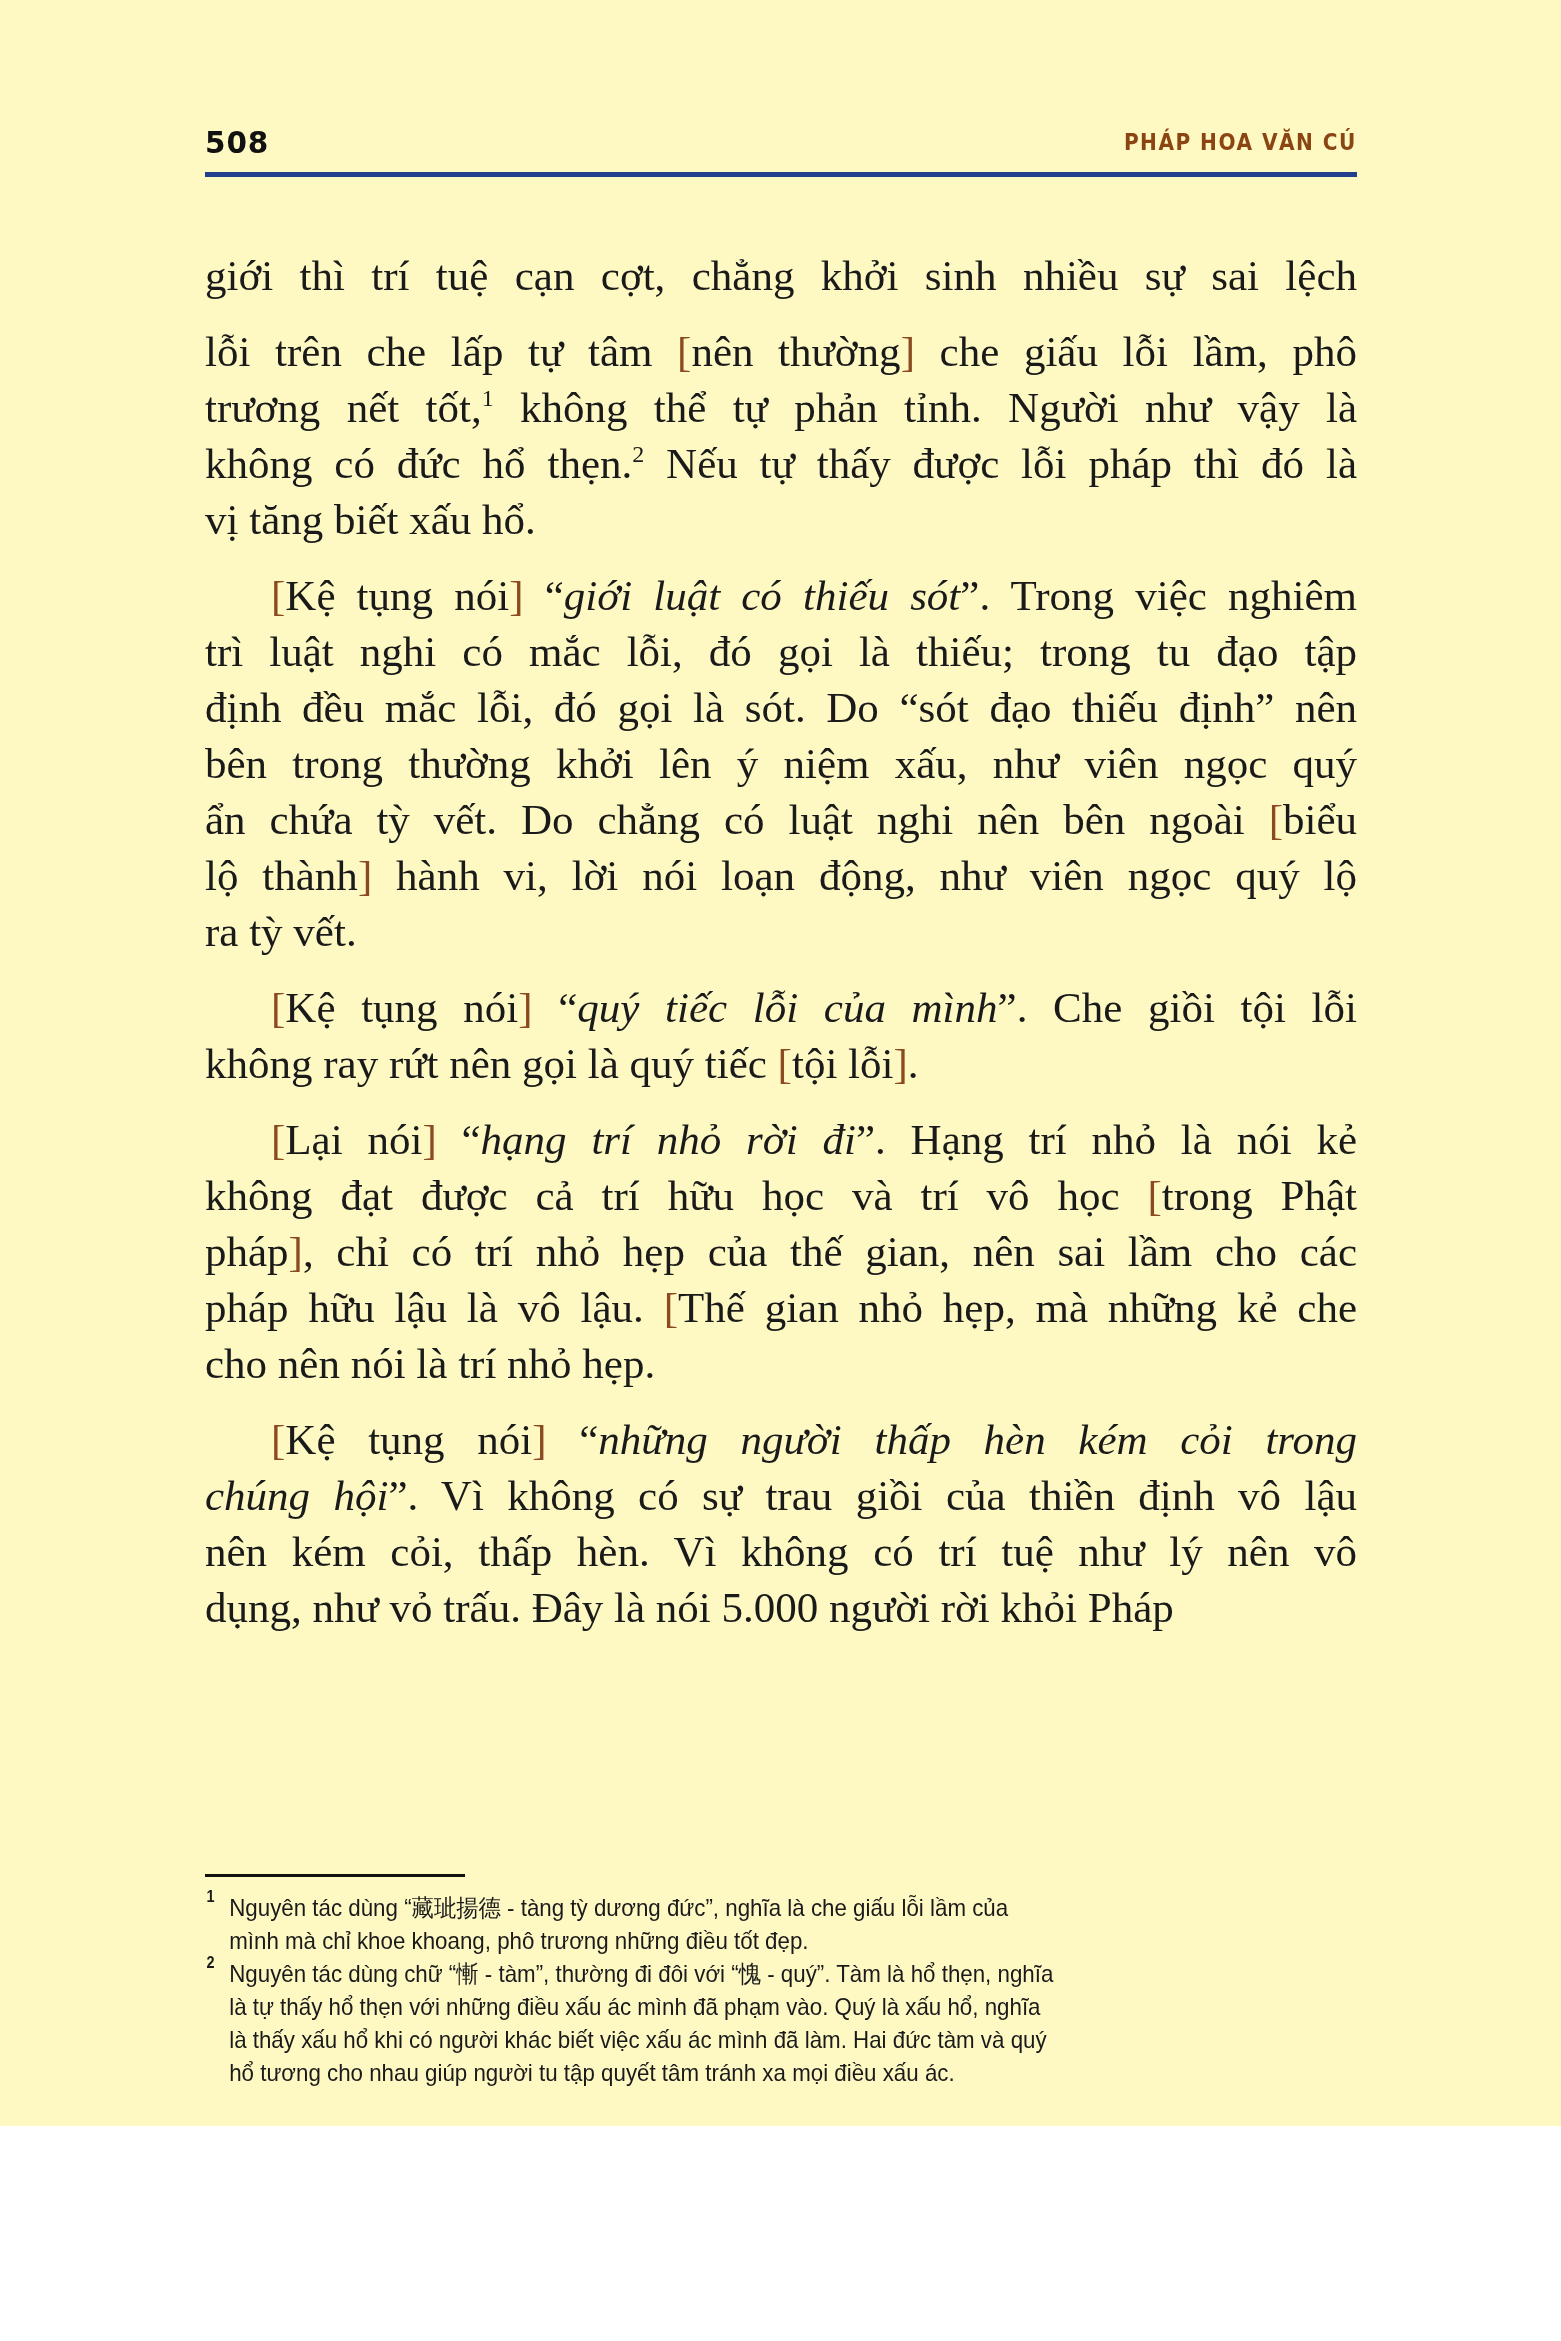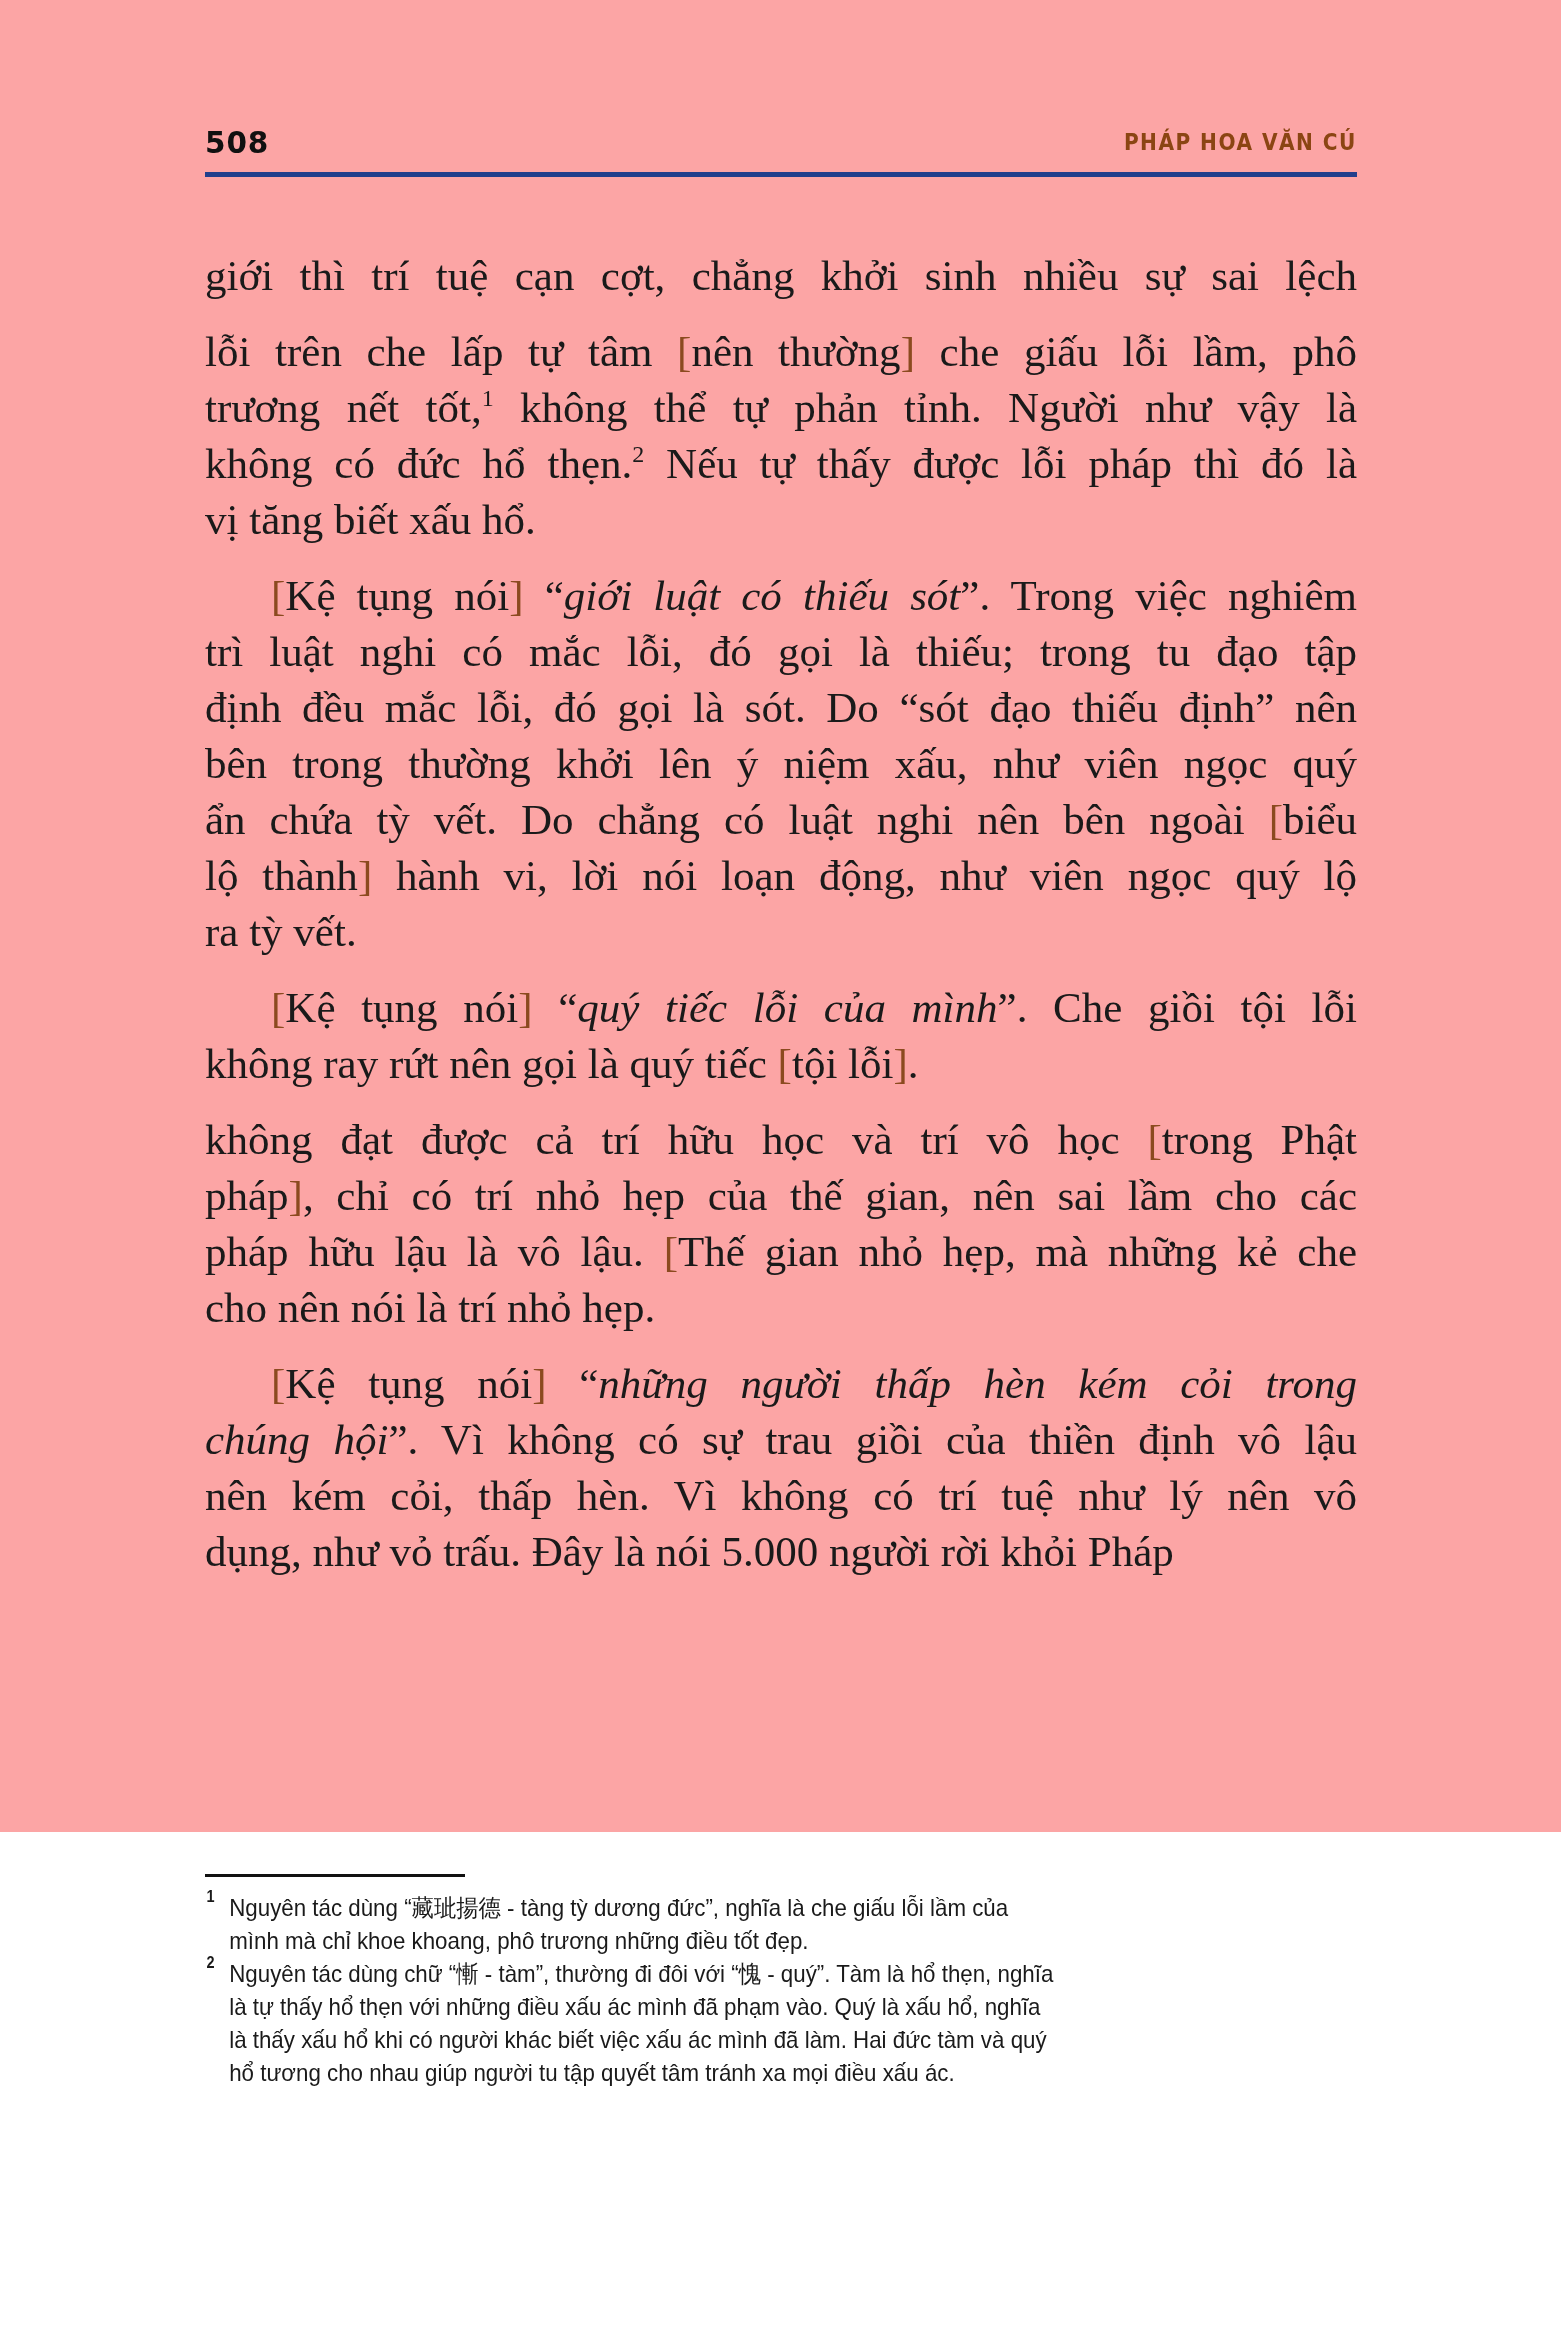--- a/index.html
+++ b/index.html
@@ -1,17 +1,17 @@
 <!DOCTYPE html>
 <html style="font-size:14px"><head>
 <meta charset="utf-8">
 <style>
   html, body { margin: 0; padding: 0; background: #ffffff; }
   body { width: 1561px; height: 2342px; position: relative; overflow: hidden; }
-  .page { position: absolute; left: 0; top: 0; width: 1561px; height: 1832px; background: #fca5a5; }
+  .page { position: absolute; left: 0; top: 0; width: 1561px; height: 2126px; background: #fef9c3; }
   .running-head { position: absolute; left: 205px; top: 121px; width: 1152px; height: 43px; }
   .page-number { position: absolute; left: 0; top: 5.2px; font-family: "DejaVu Sans", sans-serif; font-weight: bold; font-size: 29.5px; color: #111111; letter-spacing: 0.9px; }
   .book-title { position: absolute; right: 0; top: 7px; font-family: "DejaVu Sans", sans-serif; font-weight: bold; font-size: 23.4px; letter-spacing: 1.7px; transform: scaleX(0.86); transform-origin: right center; }
   .head-rule { position: absolute; left: 205px; top: 172px; width: 1152px; height: 5.2px; }
 
   .body-text { position: absolute; left: 205px; top: 248px; width: 1152px; font-family: "Liberation Serif", serif; font-size: 43px; color: #1a1a1a; }
   .para { margin: 0 0 20px 0; }
   .line { display: block; height: 56px; line-height: 56px; text-align: justify; text-align-last: justify; white-space: nowrap; overflow: visible; }
   .line.last { text-align-last: left; }
   .line.indent { padding-left: 66px; }
@@ -53,20 +53,21 @@
         <span class="line"><span>bên trong thường khởi lên ý niệm xấu, như viên ngọc quý</span></span>
         <span class="line"><span>ẩn chứa tỳ vết. Do chẳng có luật nghi nên bên ngoài </span><span class="br" style="color: rgb(139, 74, 31);">[</span><span>biểu</span></span>
         <span class="line"><span>lộ thành</span><span class="br" style="color: rgb(139, 74, 31);">]</span><span> hành vi, lời nói loạn động, như viên ngọc quý lộ</span></span>
         <span class="line last"><span>ra tỳ vết.</span></span>
       </div>
       <div class="para">
         <span class="line indent"><span class="br" style="color: rgb(139, 74, 31);">[</span><span>Kệ tụng nói</span><span class="br" style="color: rgb(139, 74, 31);">]</span><span> “</span><span class="it">quý tiếc lỗi của mình</span><span>”. Che giồi tội lỗi</span></span>
         <span class="line last"><span>không ray rứt nên gọi là quý tiếc </span><span class="br" style="color: rgb(139, 74, 31);">[</span><span>tội lỗi</span><span class="br" style="color: rgb(139, 74, 31);">]</span><span>.</span></span>
       </div>
       <div class="para">
+        <span class="line indent"><span class="br" style="color: rgb(139, 74, 31);">[</span><span>Lại nói</span><span class="br" style="color: rgb(139, 74, 31);">]</span><span> “</span><span class="it">hạng trí nhỏ rời đi</span><span>”. Hạng trí nhỏ là nói kẻ</span></span>
         <span class="line"><span>không đạt được cả trí hữu học và trí vô học </span><span class="br" style="color: rgb(139, 74, 31);">[</span><span>trong Phật</span></span>
         <span class="line"><span>pháp</span><span class="br" style="color: rgb(139, 74, 31);">]</span><span>, chỉ có trí nhỏ hẹp của thế gian, nên sai lầm cho các</span></span>
         <span class="line"><span>pháp hữu lậu là vô lậu. </span><span class="br" style="color: rgb(139, 74, 31);">[</span><span>Thế gian nhỏ hẹp, mà những kẻ che</span></span>
         <span class="line last"><span>cho nên nói là trí nhỏ hẹp.</span></span>
       </div>
       <div class="para">
         <span class="line indent"><span class="br" style="color: rgb(139, 74, 31);">[</span><span>Kệ tụng nói</span><span class="br" style="color: rgb(139, 74, 31);">]</span><span> “</span><span class="it">những người thấp hèn kém cỏi trong</span></span>
         <span class="line"><span class="it">chúng hội</span><span>”. Vì không có sự trau giồi của thiền định vô lậu</span></span>
         <span class="line"><span>nên kém cỏi, thấp hèn. Vì không có trí tuệ như lý nên vô</span></span>
         <span class="line last"><span>dụng, như vỏ trấu. Đây là nói 5.000 người rời khỏi Pháp</span></span>

